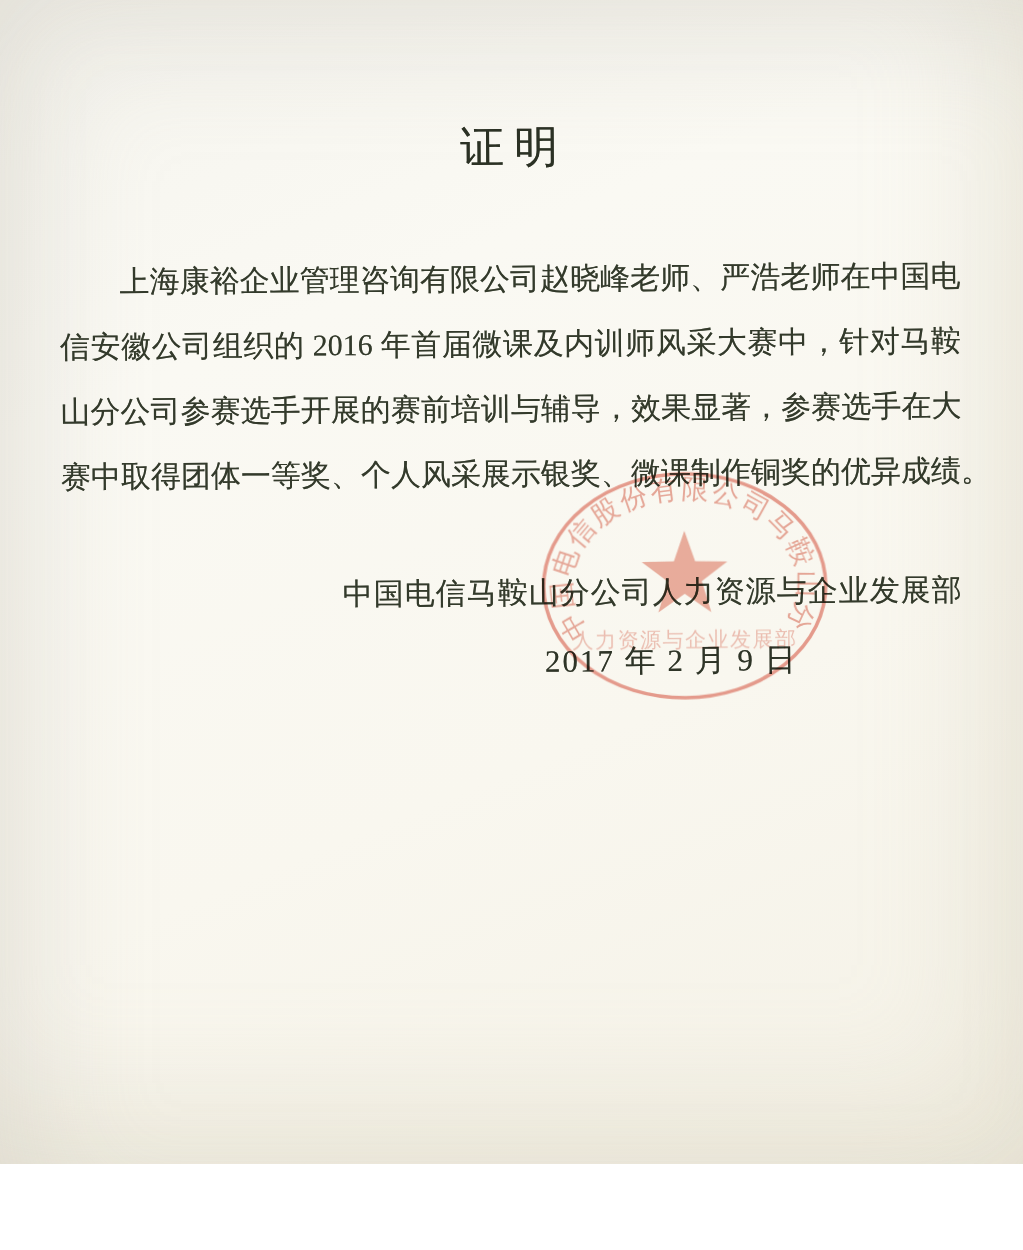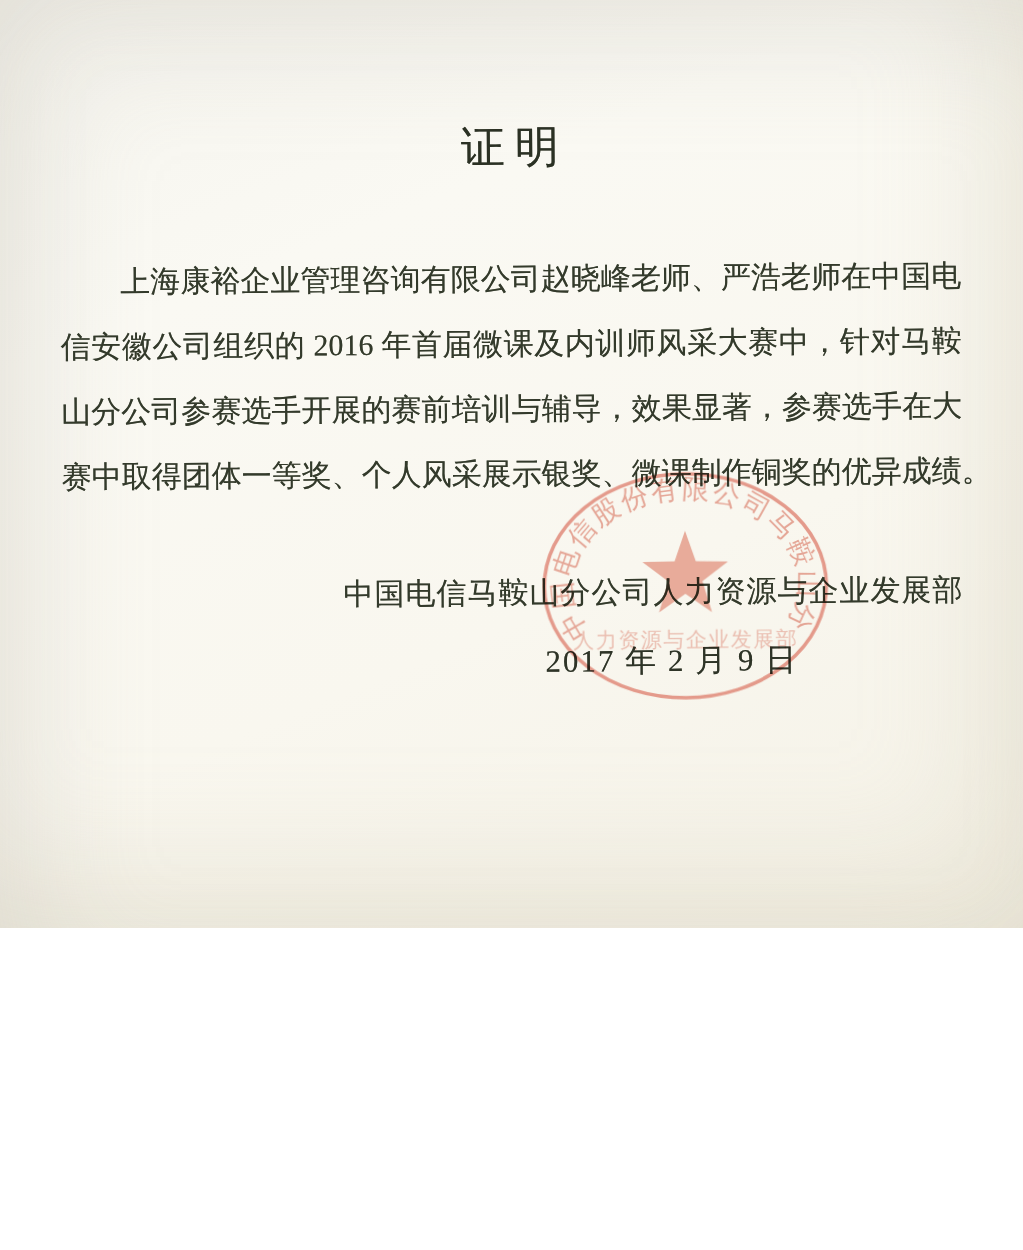--- a/index.html
+++ b/index.html
@@ -8,21 +8,21 @@
   }
   body {
     width: 1023px;
     height: 1250px;
     overflow: hidden;
     font-family: "Liberation Serif", serif;
   }
   .page {
     position: relative;
     width: 1023px;
-    height: 928px;
+    height: 1164px;
     background:
       linear-gradient(158deg, #f5f4ee 0%, #faf9f3 28%, #f9f7ef 62%, #f4f1e6 100%);
     box-shadow:
       inset 50px 50px 110px rgba(185,183,172,0.22),
       inset -40px -55px 120px rgba(206,198,173,0.28);
     overflow: hidden;
   }
   .sheet {
     position: absolute;
     inset: 0;

